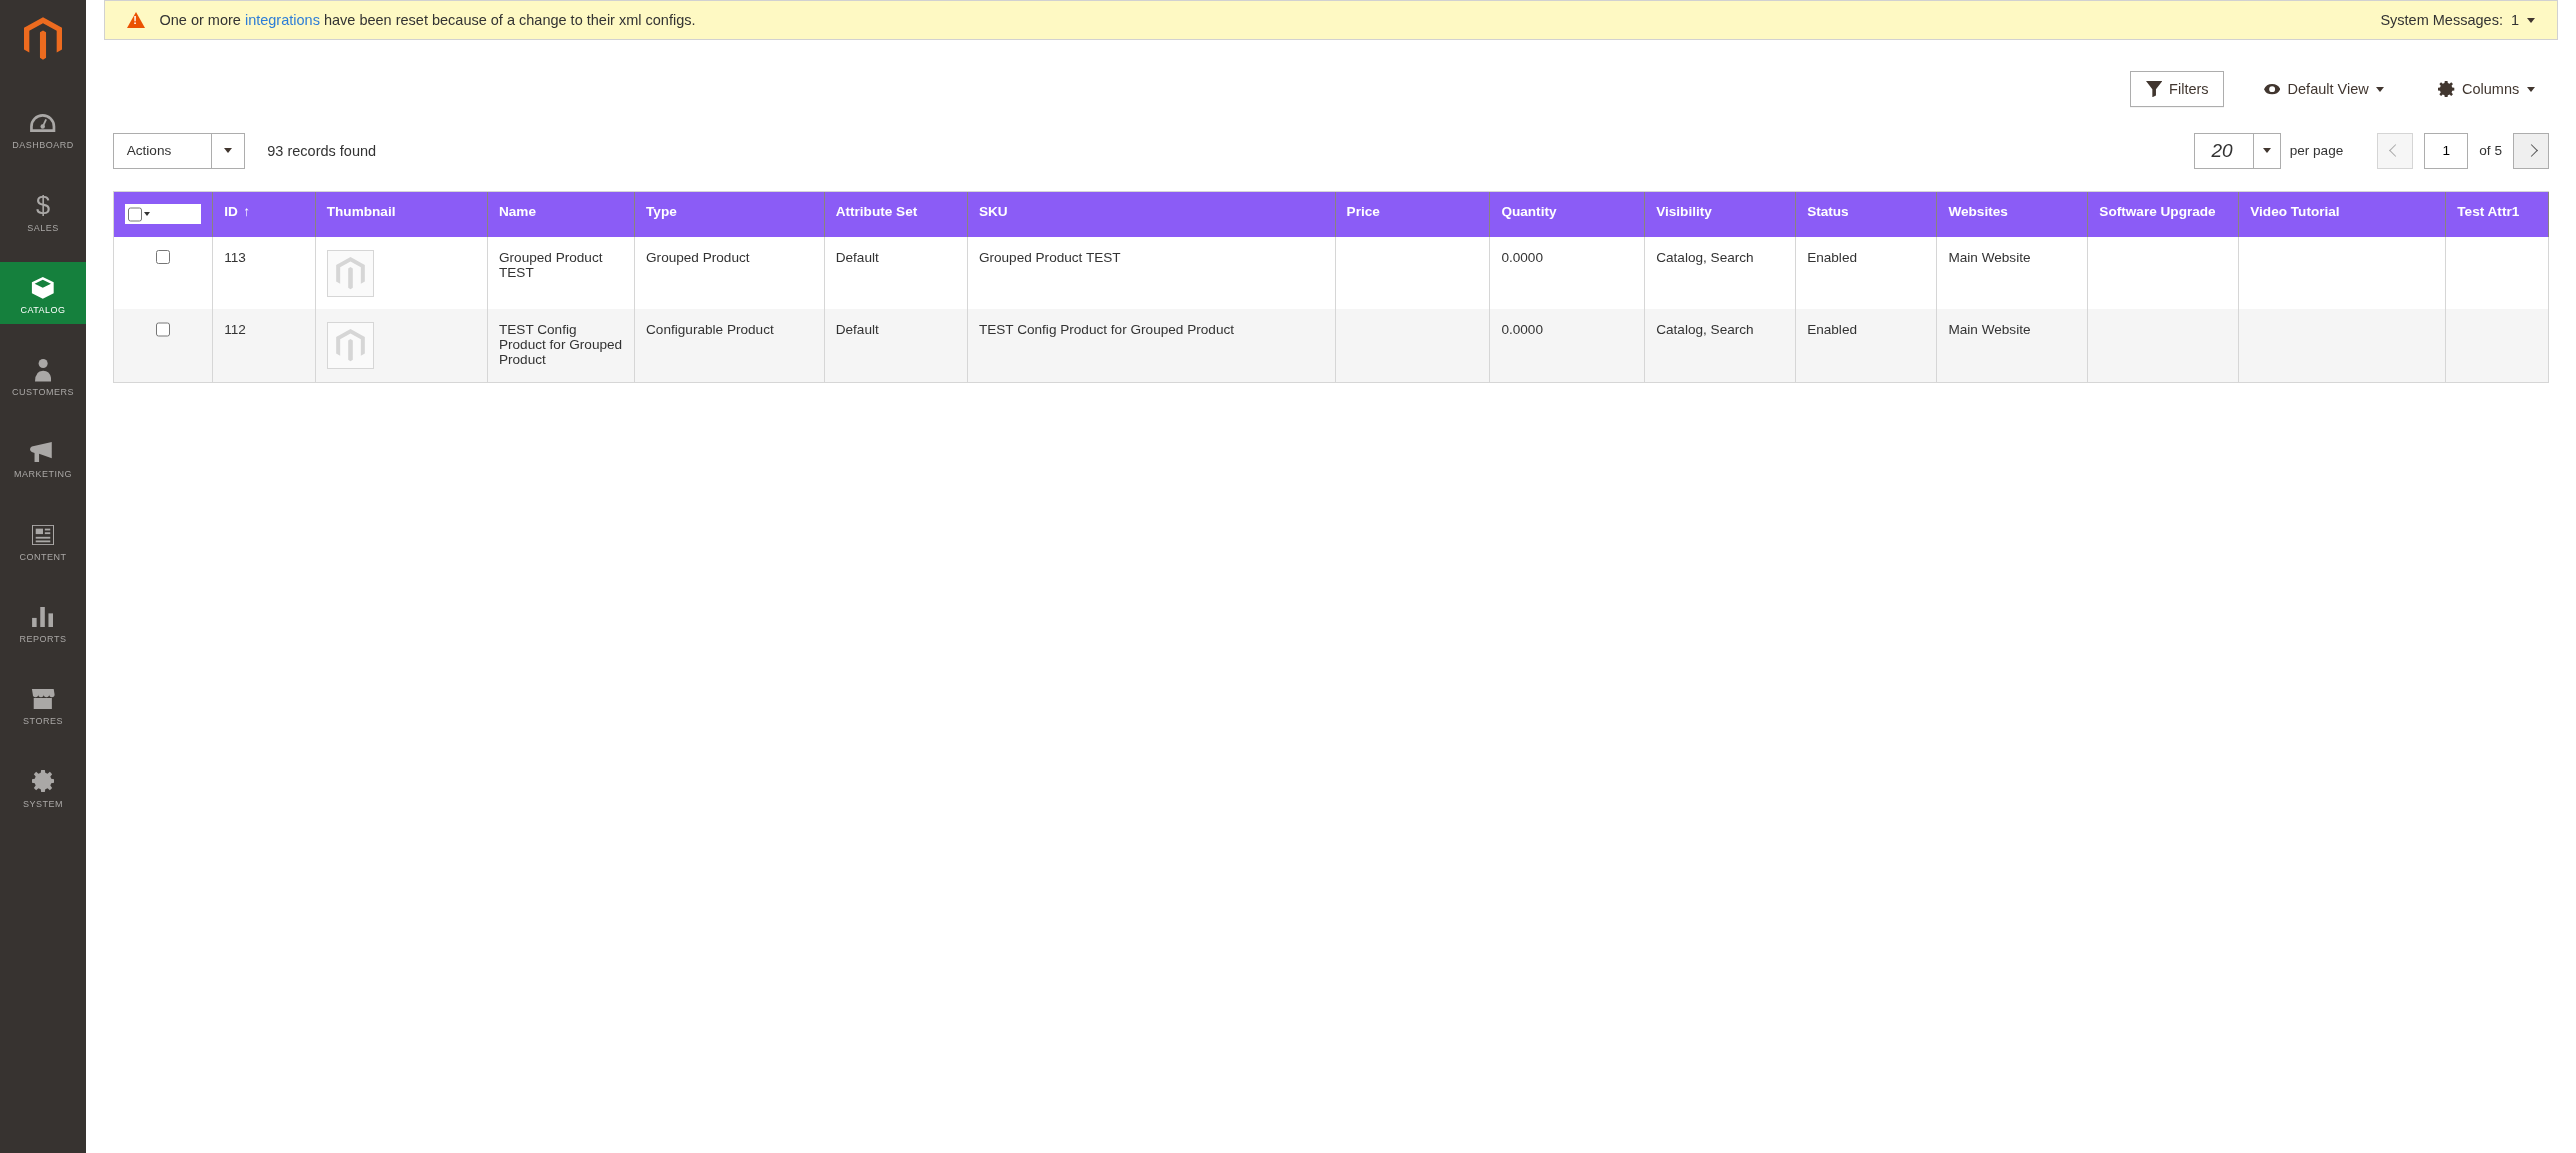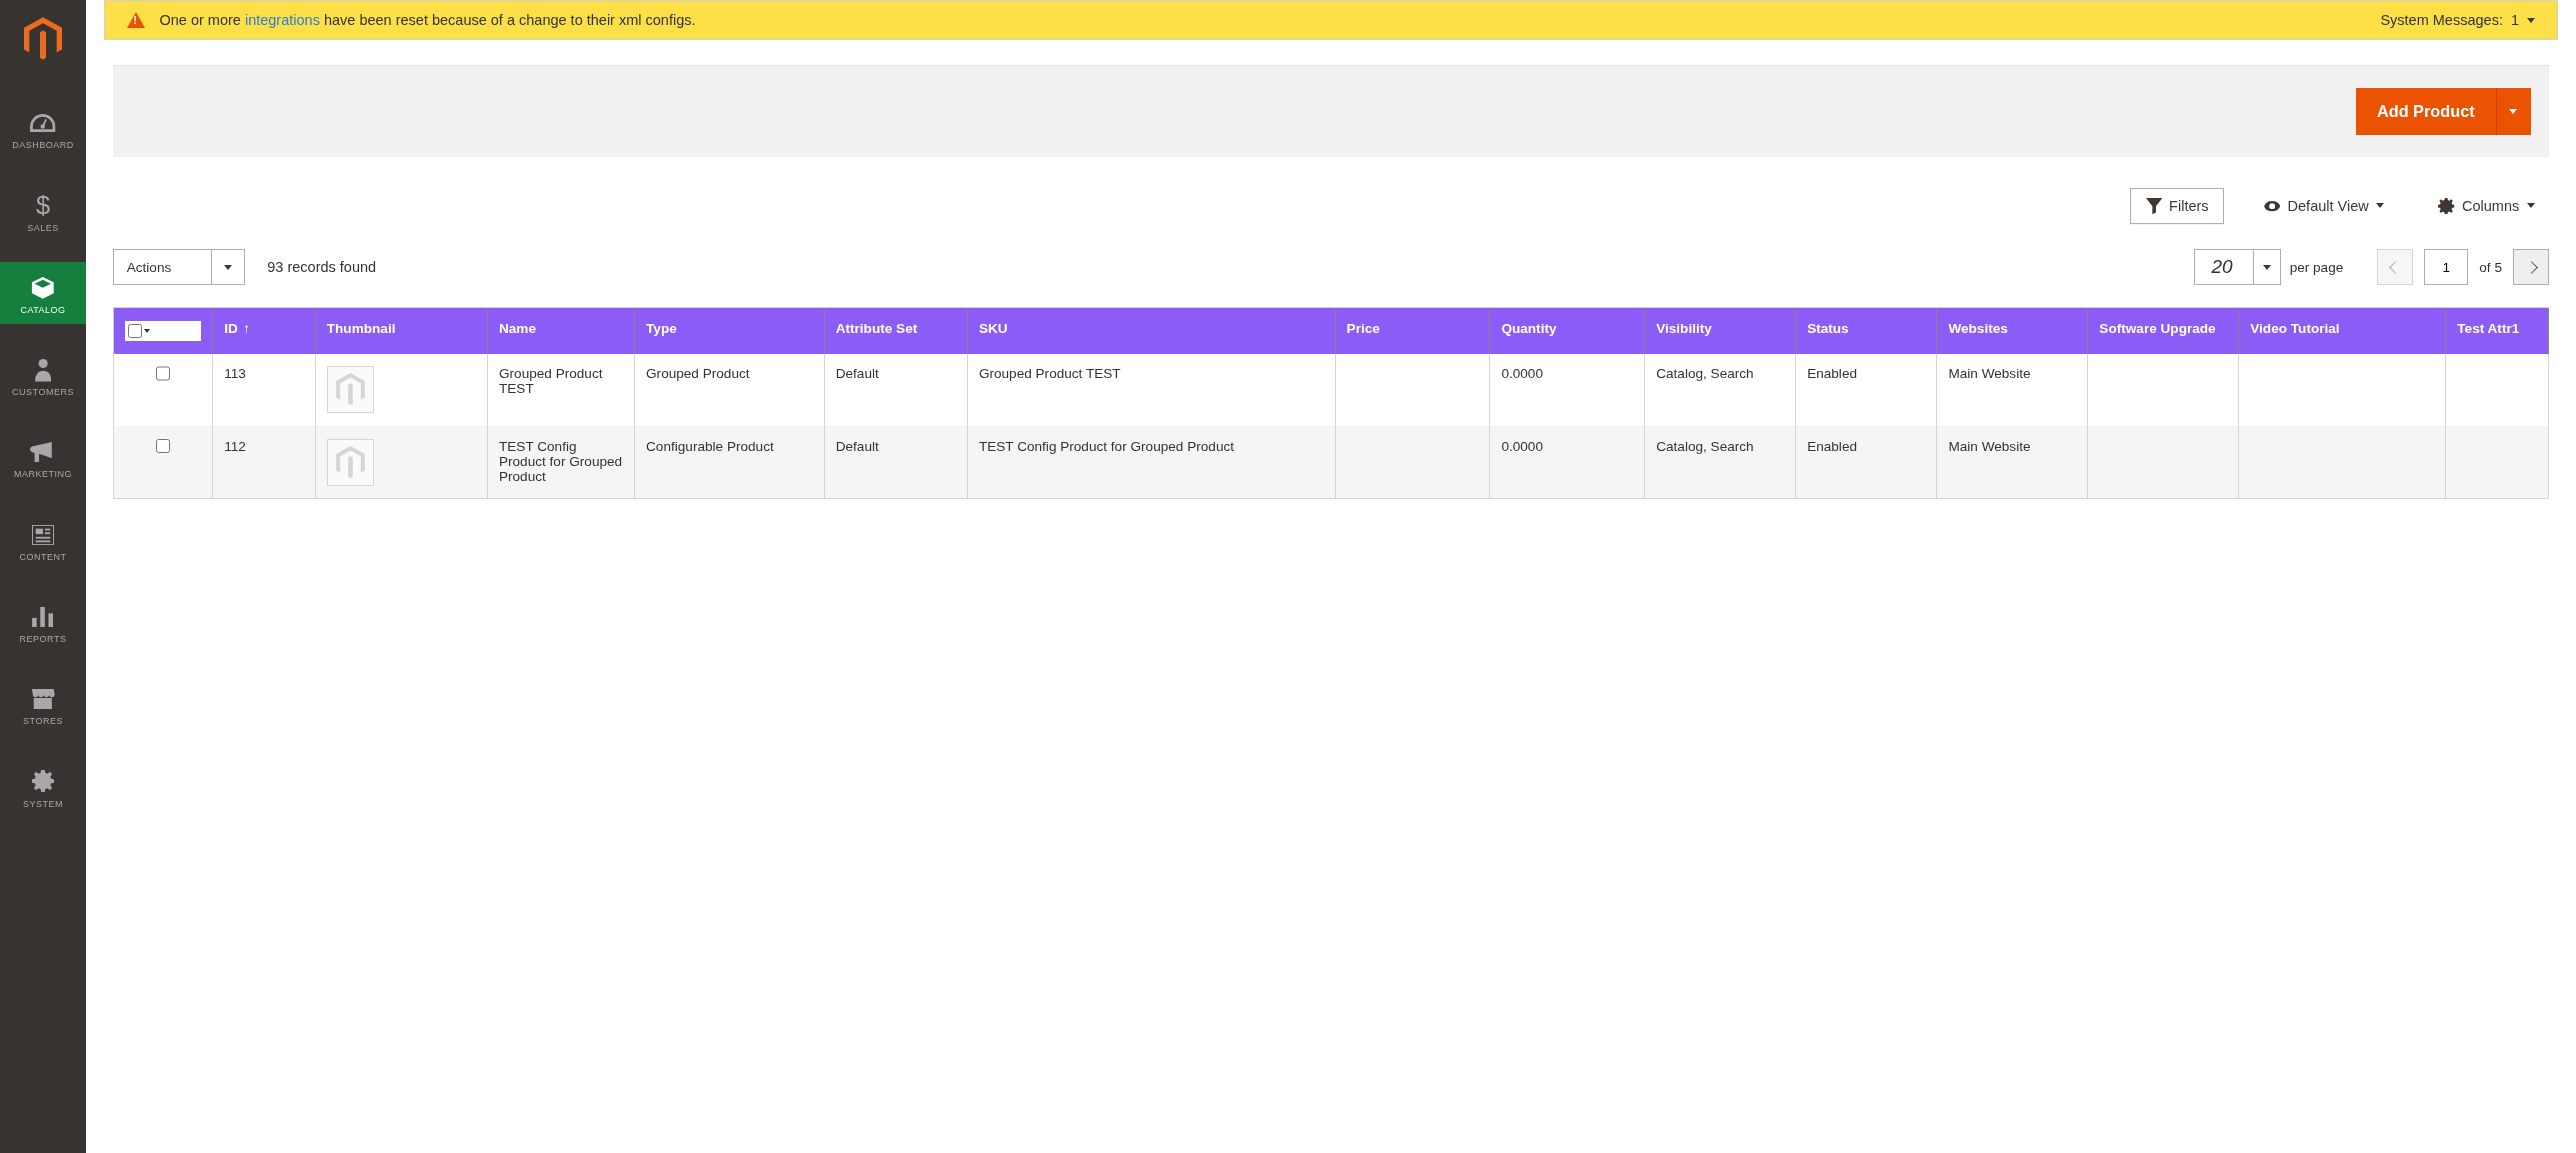--- a/index.html
+++ b/index.html
@@ -11,21 +11,21 @@
 .sidebar .logo svg { width: 38px; height: 44px; }
 .nav-item { display: flex; flex-direction: column; align-items: center; justify-content: center; padding: 12.7px 0 9px; cursor: pointer; color: #aaa8a6; }
 .nav-item .nav-icon { font-size: 23.6px; margin-bottom: 3.6px; height: 27px; display: flex; align-items: center; justify-content: center; }
 .nav-item .nav-label { font-size: 9px; letter-spacing: 0.5px; }
 .nav-item.active { background: #15803d; color: #fff; justify-content: space-between; }
 
 
 .main { flex: 1; overflow-x: hidden; }
 
 
-.banner { background: #fde047; border: 0.9px solid #d1d1d1; display: flex; align-items: center; padding: 11px 22px; margin: 0 18px; }
+.banner { background: #fef9c3; border: 0.9px solid #d1d1d1; display: flex; align-items: center; padding: 11px 22px; margin: 0 18px; }
 .banner .warn-icon { width: 0; height: 0; border-left: 9px solid transparent; border-right: 9px solid transparent; border-bottom: 16.3px solid #eb5202; position: relative; margin-right: 14.5px; }
 .banner .warn-icon::after { content: "!"; position: absolute; top: 1.8px; left: -2.7px; color: #fff; font-weight: bold; font-size: 11px; }
 .banner .msg { flex: 1; font-size: 14.5px; color: #333; }
 .banner .msg a { color: #2d7dd7; text-decoration: none; }
 .banner .sys-right { font-size: 14.5px; color: #333; display: flex; align-items: center; gap: 8px; cursor: pointer; }
 .caret-down { width: 0; height: 0; border-left: 4.5px solid transparent; border-right: 4.5px solid transparent; border-top: 5.4px solid #41362f; }
 
 
 .header-row { padding: 20px 27px 0; display: flex; align-items: center; }
 .page-title { font-size: 36px; font-weight: 300; color: #41362f; flex: 1; }
@@ -195,26 +195,20 @@
       <span>One or more </span><a href="#">integrations</a><span> have been reset because of a change to their xml configs.</span>
     </span>
     <span class="sys-right">
       <span>System Messages:</span>
       <span>1</span>
       <span class="caret-down"></span>
     </span>
   </div>
 
 
-  <div class="action-bar">
-    <button class="btn-primary">Add Product</button>
-    <button class="btn-primary-caret">
-        <span class="caret-down"></span>
-      </button>
-  </div>
 
   <div class="toolbar">
     <span class="tool-btn filters">
       <svg class="tool-icon" viewBox="0 0 18 18">
           <path fill="#41362f" d="M0 0 L18 0 L11 9 L11 16 L7 18 L7 9 Z"></path>
         </svg>
       <span>Filters</span>
     </span>
     <span class="tool-btn">
       <svg class="tool-icon" viewBox="0 0 22 14" width="20">

